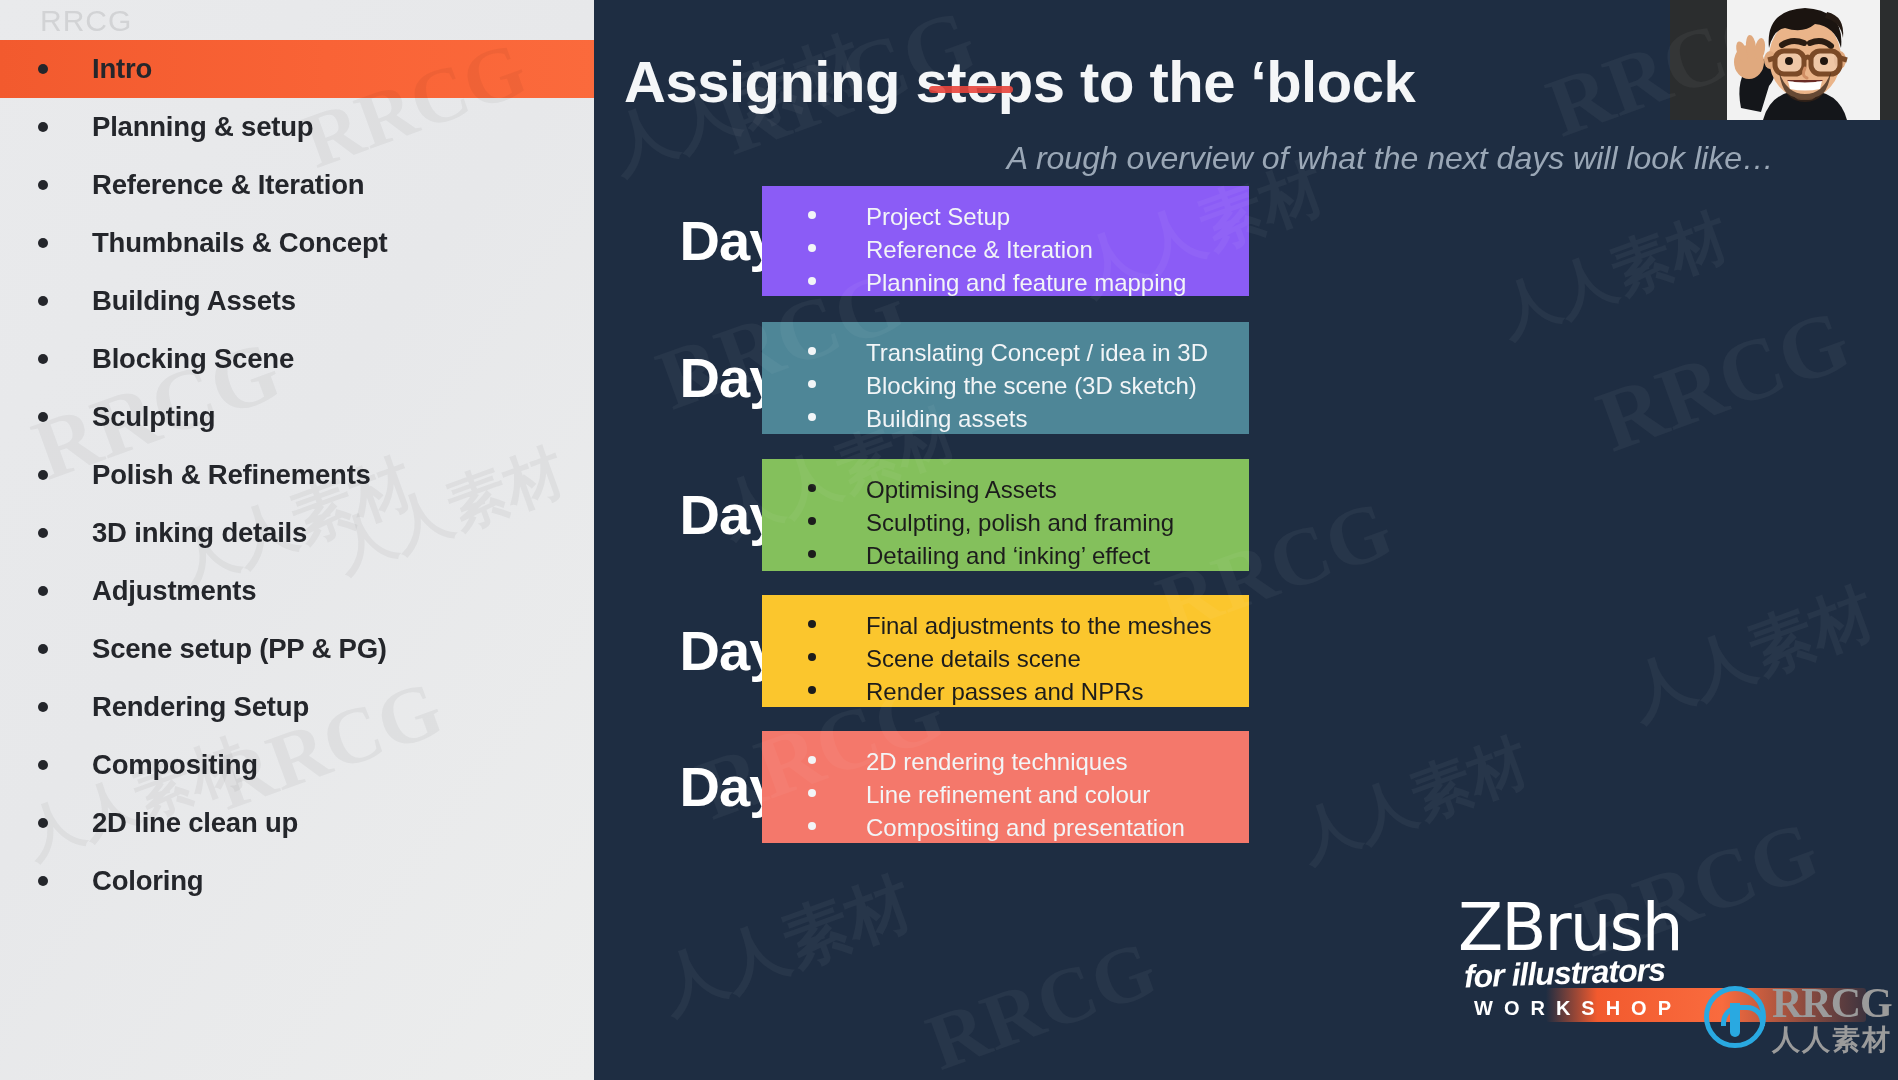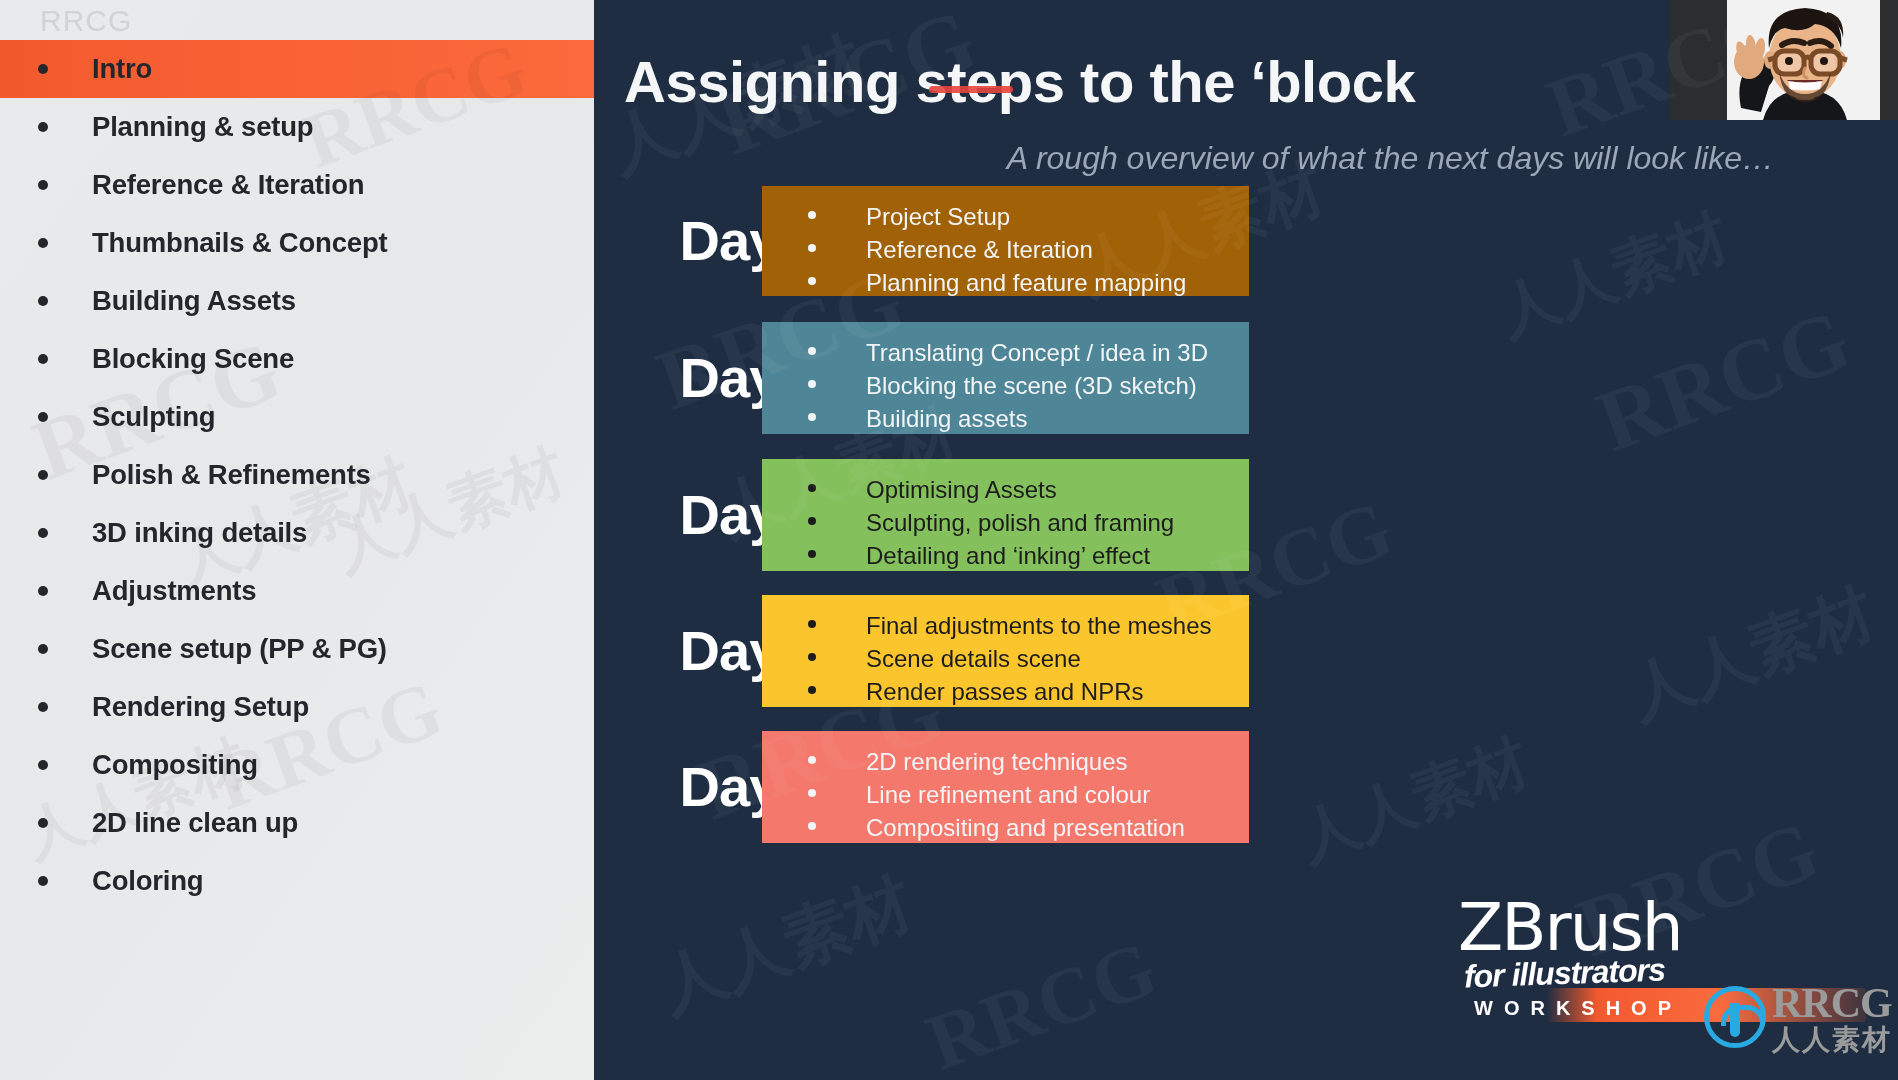--- a/index.html
+++ b/index.html
@@ -367,21 +367,21 @@
   <div id="slide">
 
     <div id="topstrip"></div>
 
     <div id="slide-title">Assigning steps to the ‘block</div>
     <div id="slide-subtitle">A rough overview of what the next days will look like…</div>
 
     <div id="days">
         <div class="day-row" style="top: 186px; height: 110px;">
           <div class="day-label" style="line-height: 110px;">Day 1</div>
-          <div class="day-box txt-light" style="background: #a16207;">
+          <div class="day-box txt-light" style="background: #8b5cf6;">
             <ul>
               <li>
                 <span class="bl"></span>
                 <span>Project Setup</span>
               </li>
               <li>
                 <span class="bl"></span>
                 <span>Reference &amp; Iteration</span>
               </li>
               <li>

